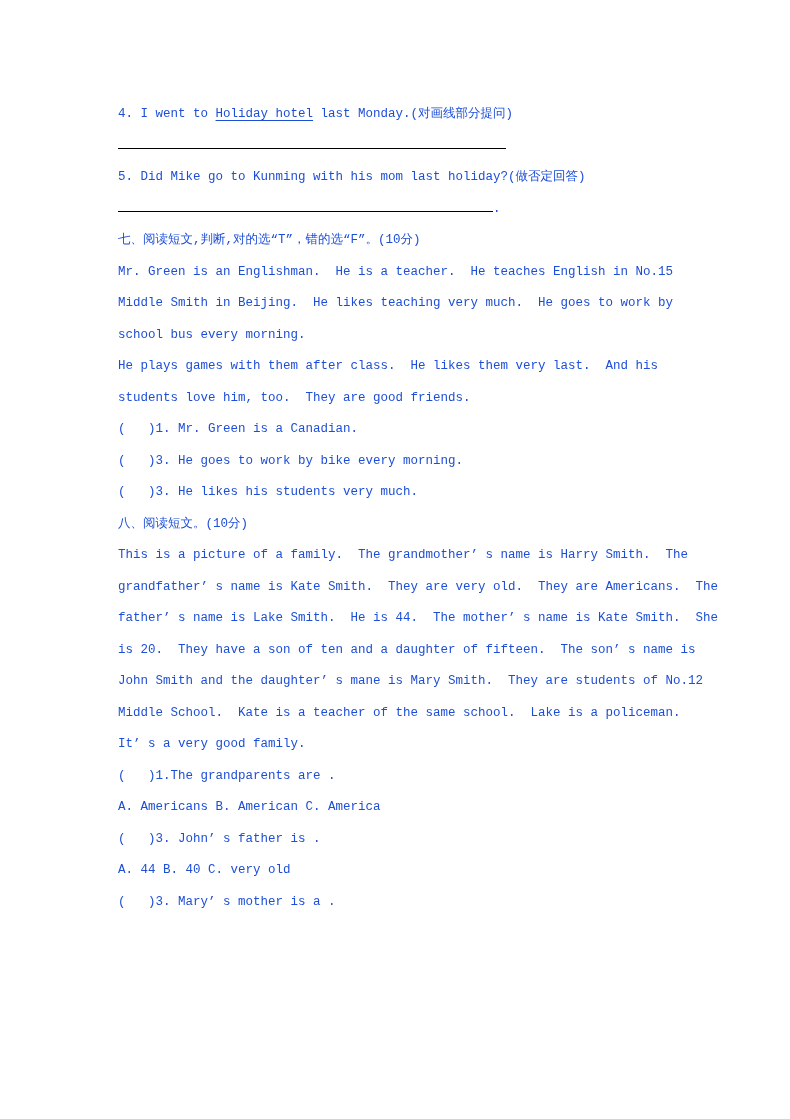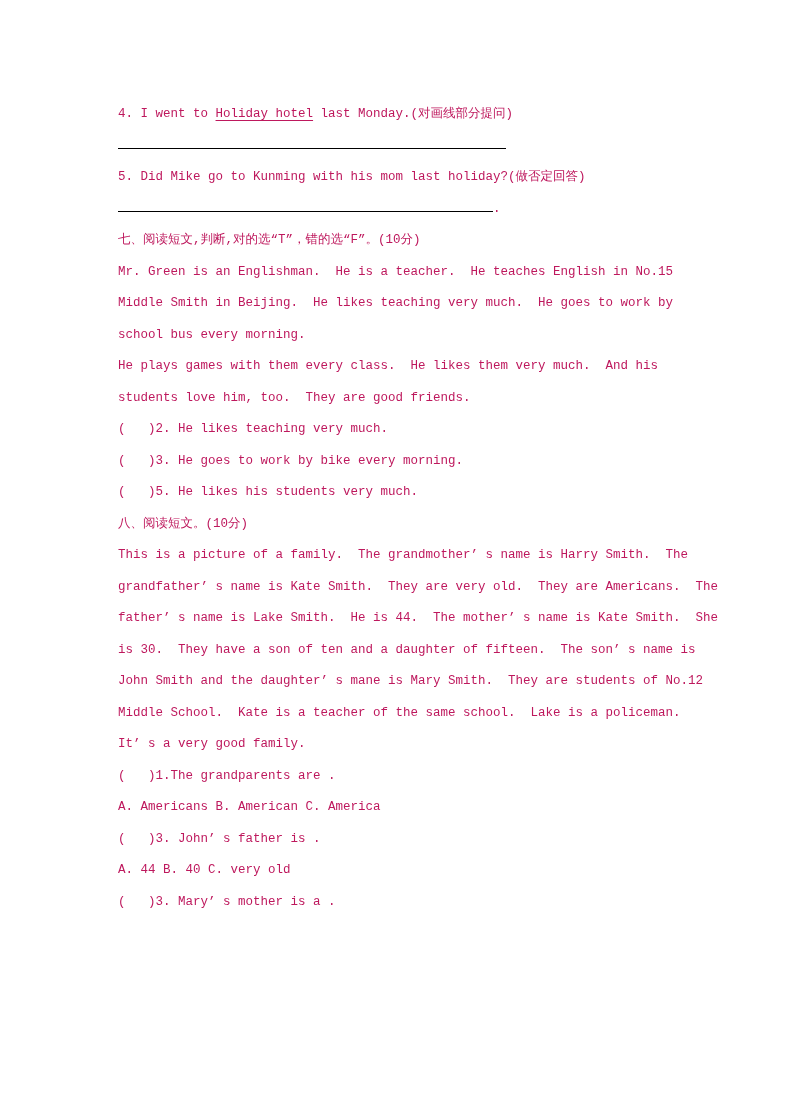--- a/index.html
+++ b/index.html
@@ -4,21 +4,21 @@
 <style>
   html,body{margin:0;padding:0;background:#ffffff;}
   .page{
     position:relative;
     width:790px;
     height:1119px;
     background:#ffffff;
     overflow:hidden;
     font-family:"Liberation Mono","DejaVu Sans Mono",monospace;
     font-size:12.5px;
-    color:#be185d;
+    color:#1d4ed8;
   }
   .content{
     position:absolute;
     left:118px;
     top:99px;
     width:600px;
   }
   .line{
     height:31.5px;
     line-height:31.5px;
@@ -41,30 +41,30 @@
 <div class="page">
   <div class="content" id="doc">
       <div class="line"><span>4. I went to </span><span class="u">Holiday hotel</span><span> last Monday.(对画线部分提问)</span></div>
       <div class="line"><span class="blank" style="width: 388px;"></span></div>
       <div class="line"><span>5. Did Mike go to Kunming with his mom last holiday?(做否定回答)</span></div>
       <div class="line"><span class="blank" style="width: 375px;"></span><span>.</span></div>
       <div class="line"><span>七、阅读短文,判断,对的选“T”，错的选“F”。(10分)</span></div>
       <div class="line"><span>Mr. Green is an Englishman.  He is a teacher.  He teaches English in No.15</span></div>
       <div class="line"><span>Middle Smith in Beijing.  He likes teaching very much.  He goes to work by</span></div>
       <div class="line"><span>school bus every morning.</span></div>
-      <div class="line"><span>He plays games with them every class.  He likes them very much.  And his</span></div>
+      <div class="line"><span>He plays games with them after class.  He likes them very last.  And his</span></div>
       <div class="line"><span>students love him, too.  They are good friends.</span></div>
-      <div class="line"><span>(   )2. He likes teaching very much.</span></div>
+      <div class="line"><span>(   )1. Mr. Green is a Canadian.</span></div>
       <div class="line"><span>(   )3. He goes to work by bike every morning.</span></div>
-      <div class="line"><span>(   )5. He likes his students very much.</span></div>
+      <div class="line"><span>(   )3. He likes his students very much.</span></div>
       <div class="line"><span>八、阅读短文。(10分)</span></div>
       <div class="line"><span>This is a picture of a family.  The grandmother’ s name is Harry Smith.  The</span></div>
       <div class="line"><span>grandfather’ s name is Kate Smith.  They are very old.  They are Americans.  The</span></div>
       <div class="line"><span>father’ s name is Lake Smith.  He is 44.  The mother’ s name is Kate Smith.  She</span></div>
-      <div class="line"><span>is 30.  They have a son of ten and a daughter of fifteen.  The son’ s name is</span></div>
+      <div class="line"><span>is 20.  They have a son of ten and a daughter of fifteen.  The son’ s name is</span></div>
       <div class="line"><span>John Smith and the daughter’ s mane is Mary Smith.  They are students of No.12</span></div>
       <div class="line"><span>Middle School.  Kate is a teacher of the same school.  Lake is a policeman.</span></div>
       <div class="line"><span>It’ s a very good family.</span></div>
       <div class="line"><span>(   )1.The grandparents are .</span></div>
       <div class="line"><span>A. Americans B. American C. America</span></div>
       <div class="line"><span>(   )3. John’ s father is .</span></div>
       <div class="line"><span>A. 44 B. 40 C. very old</span></div>
       <div class="line"><span>(   )3. Mary’ s mother is a .</span></div>
     </div>
 </div>

